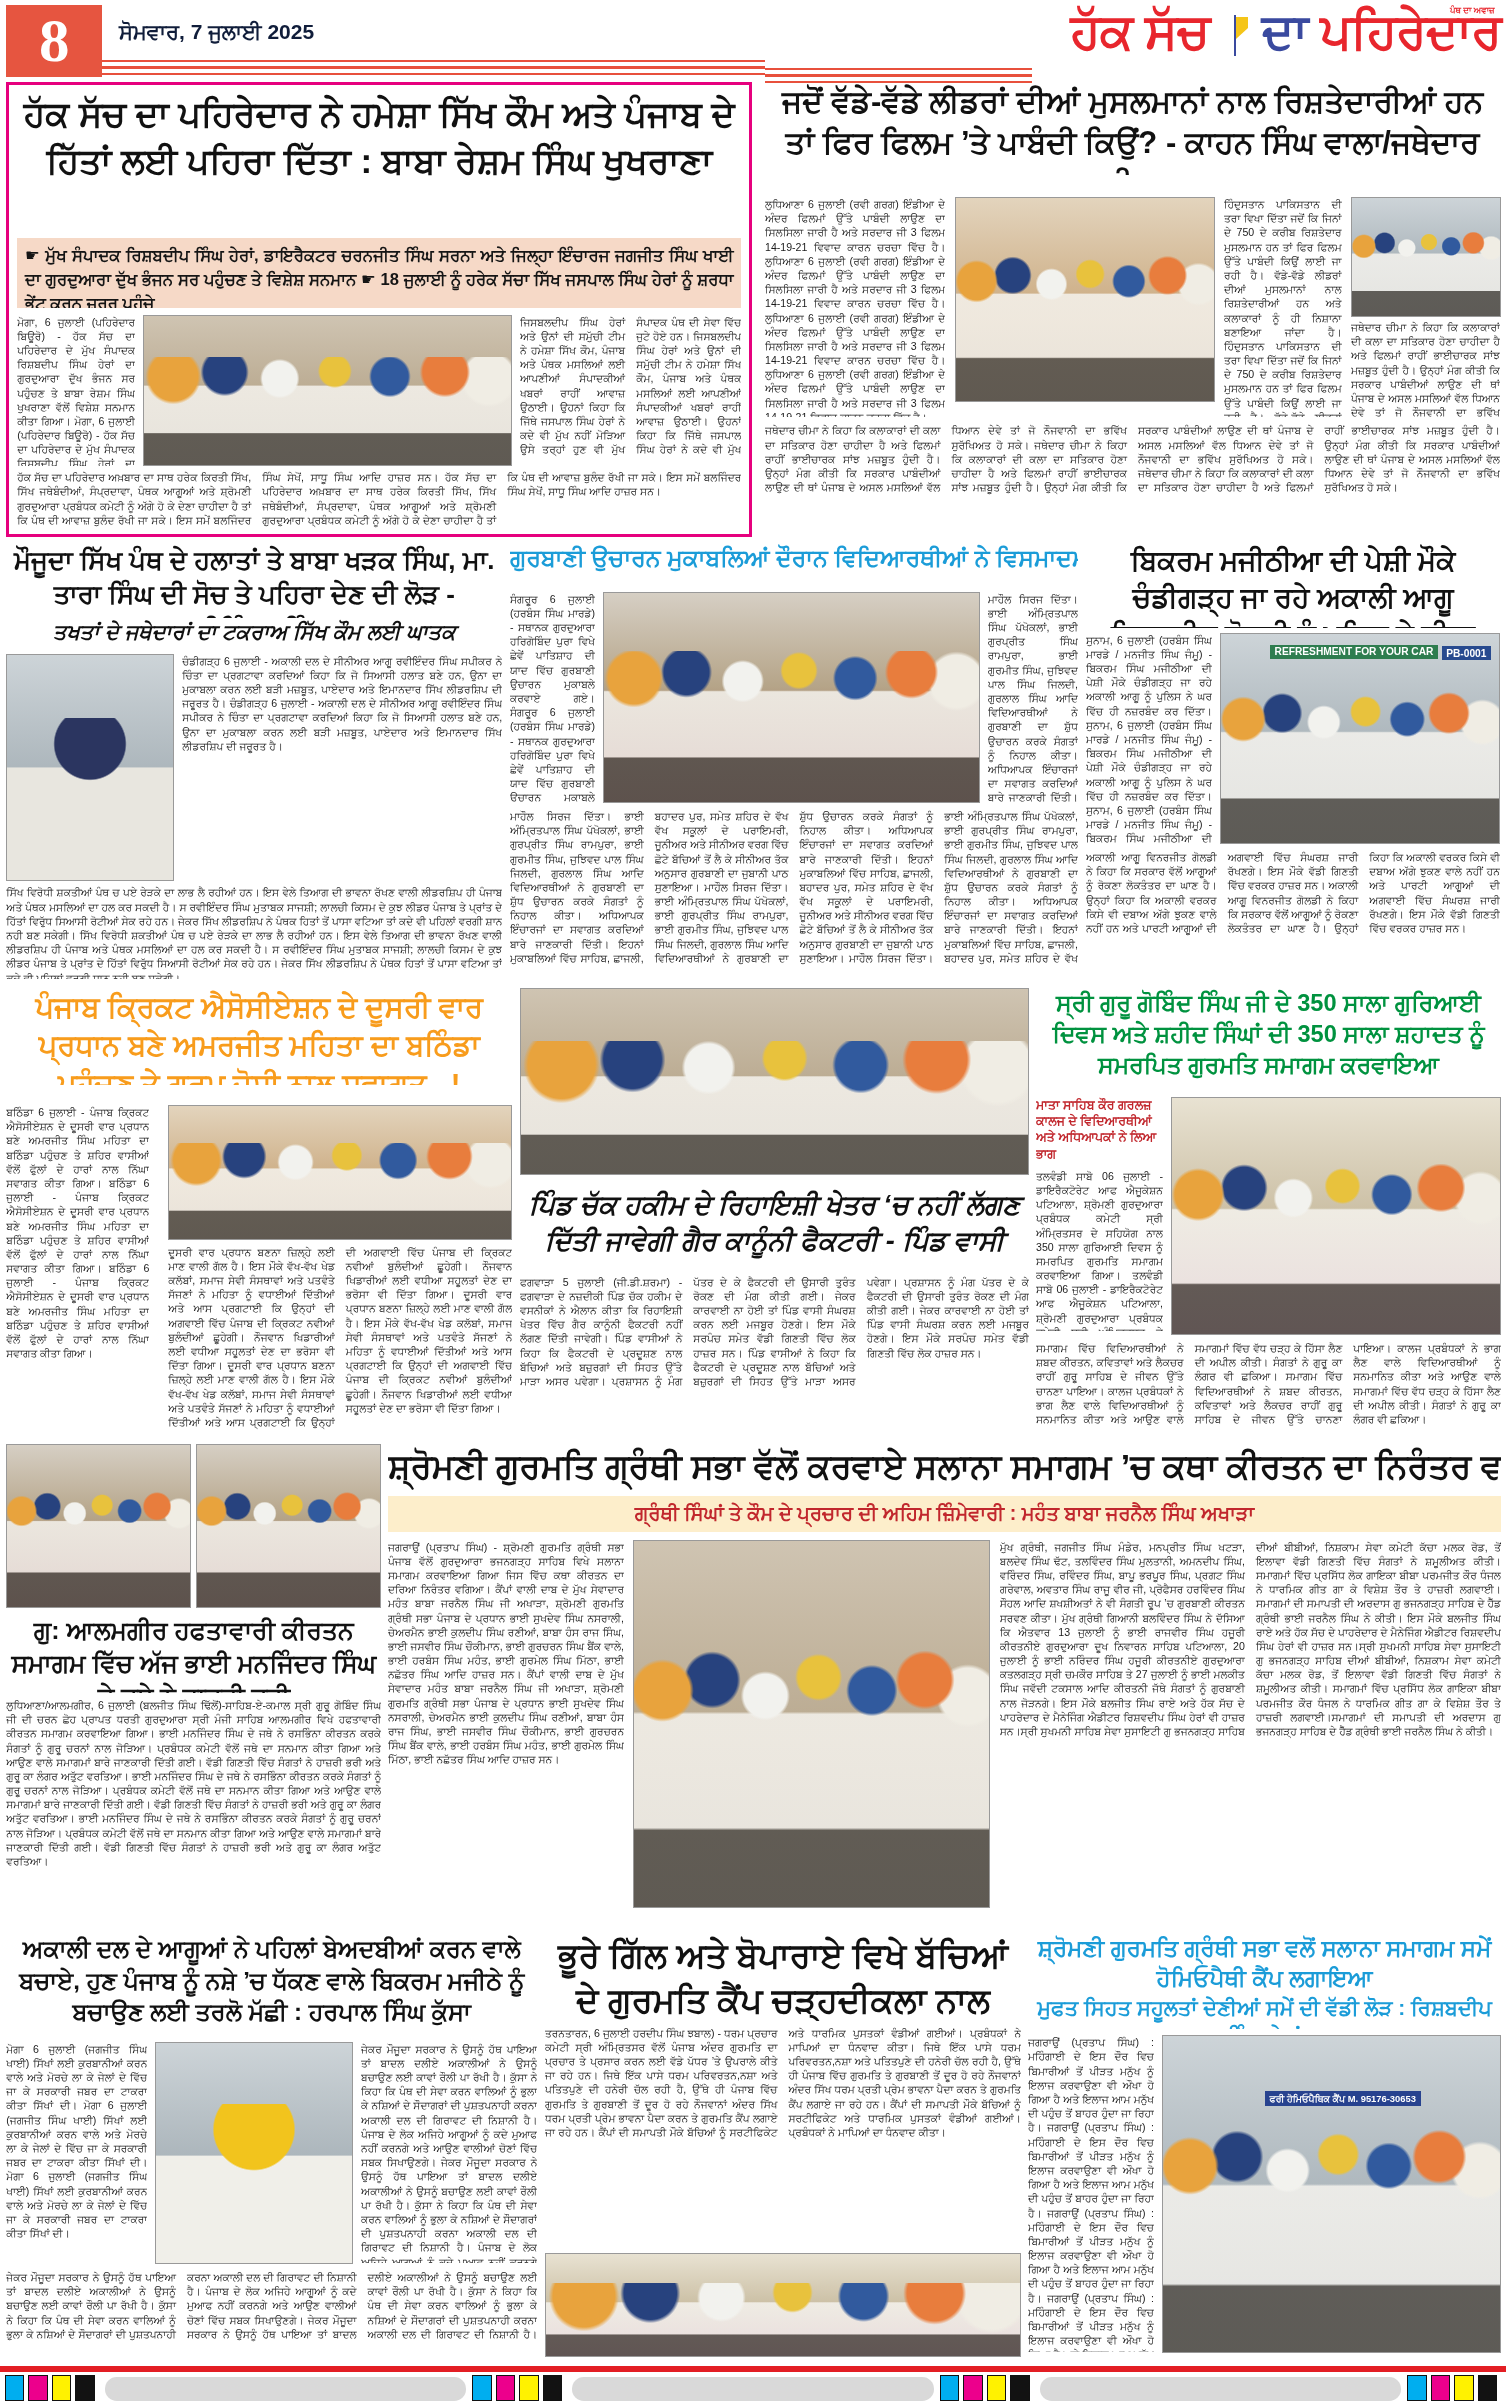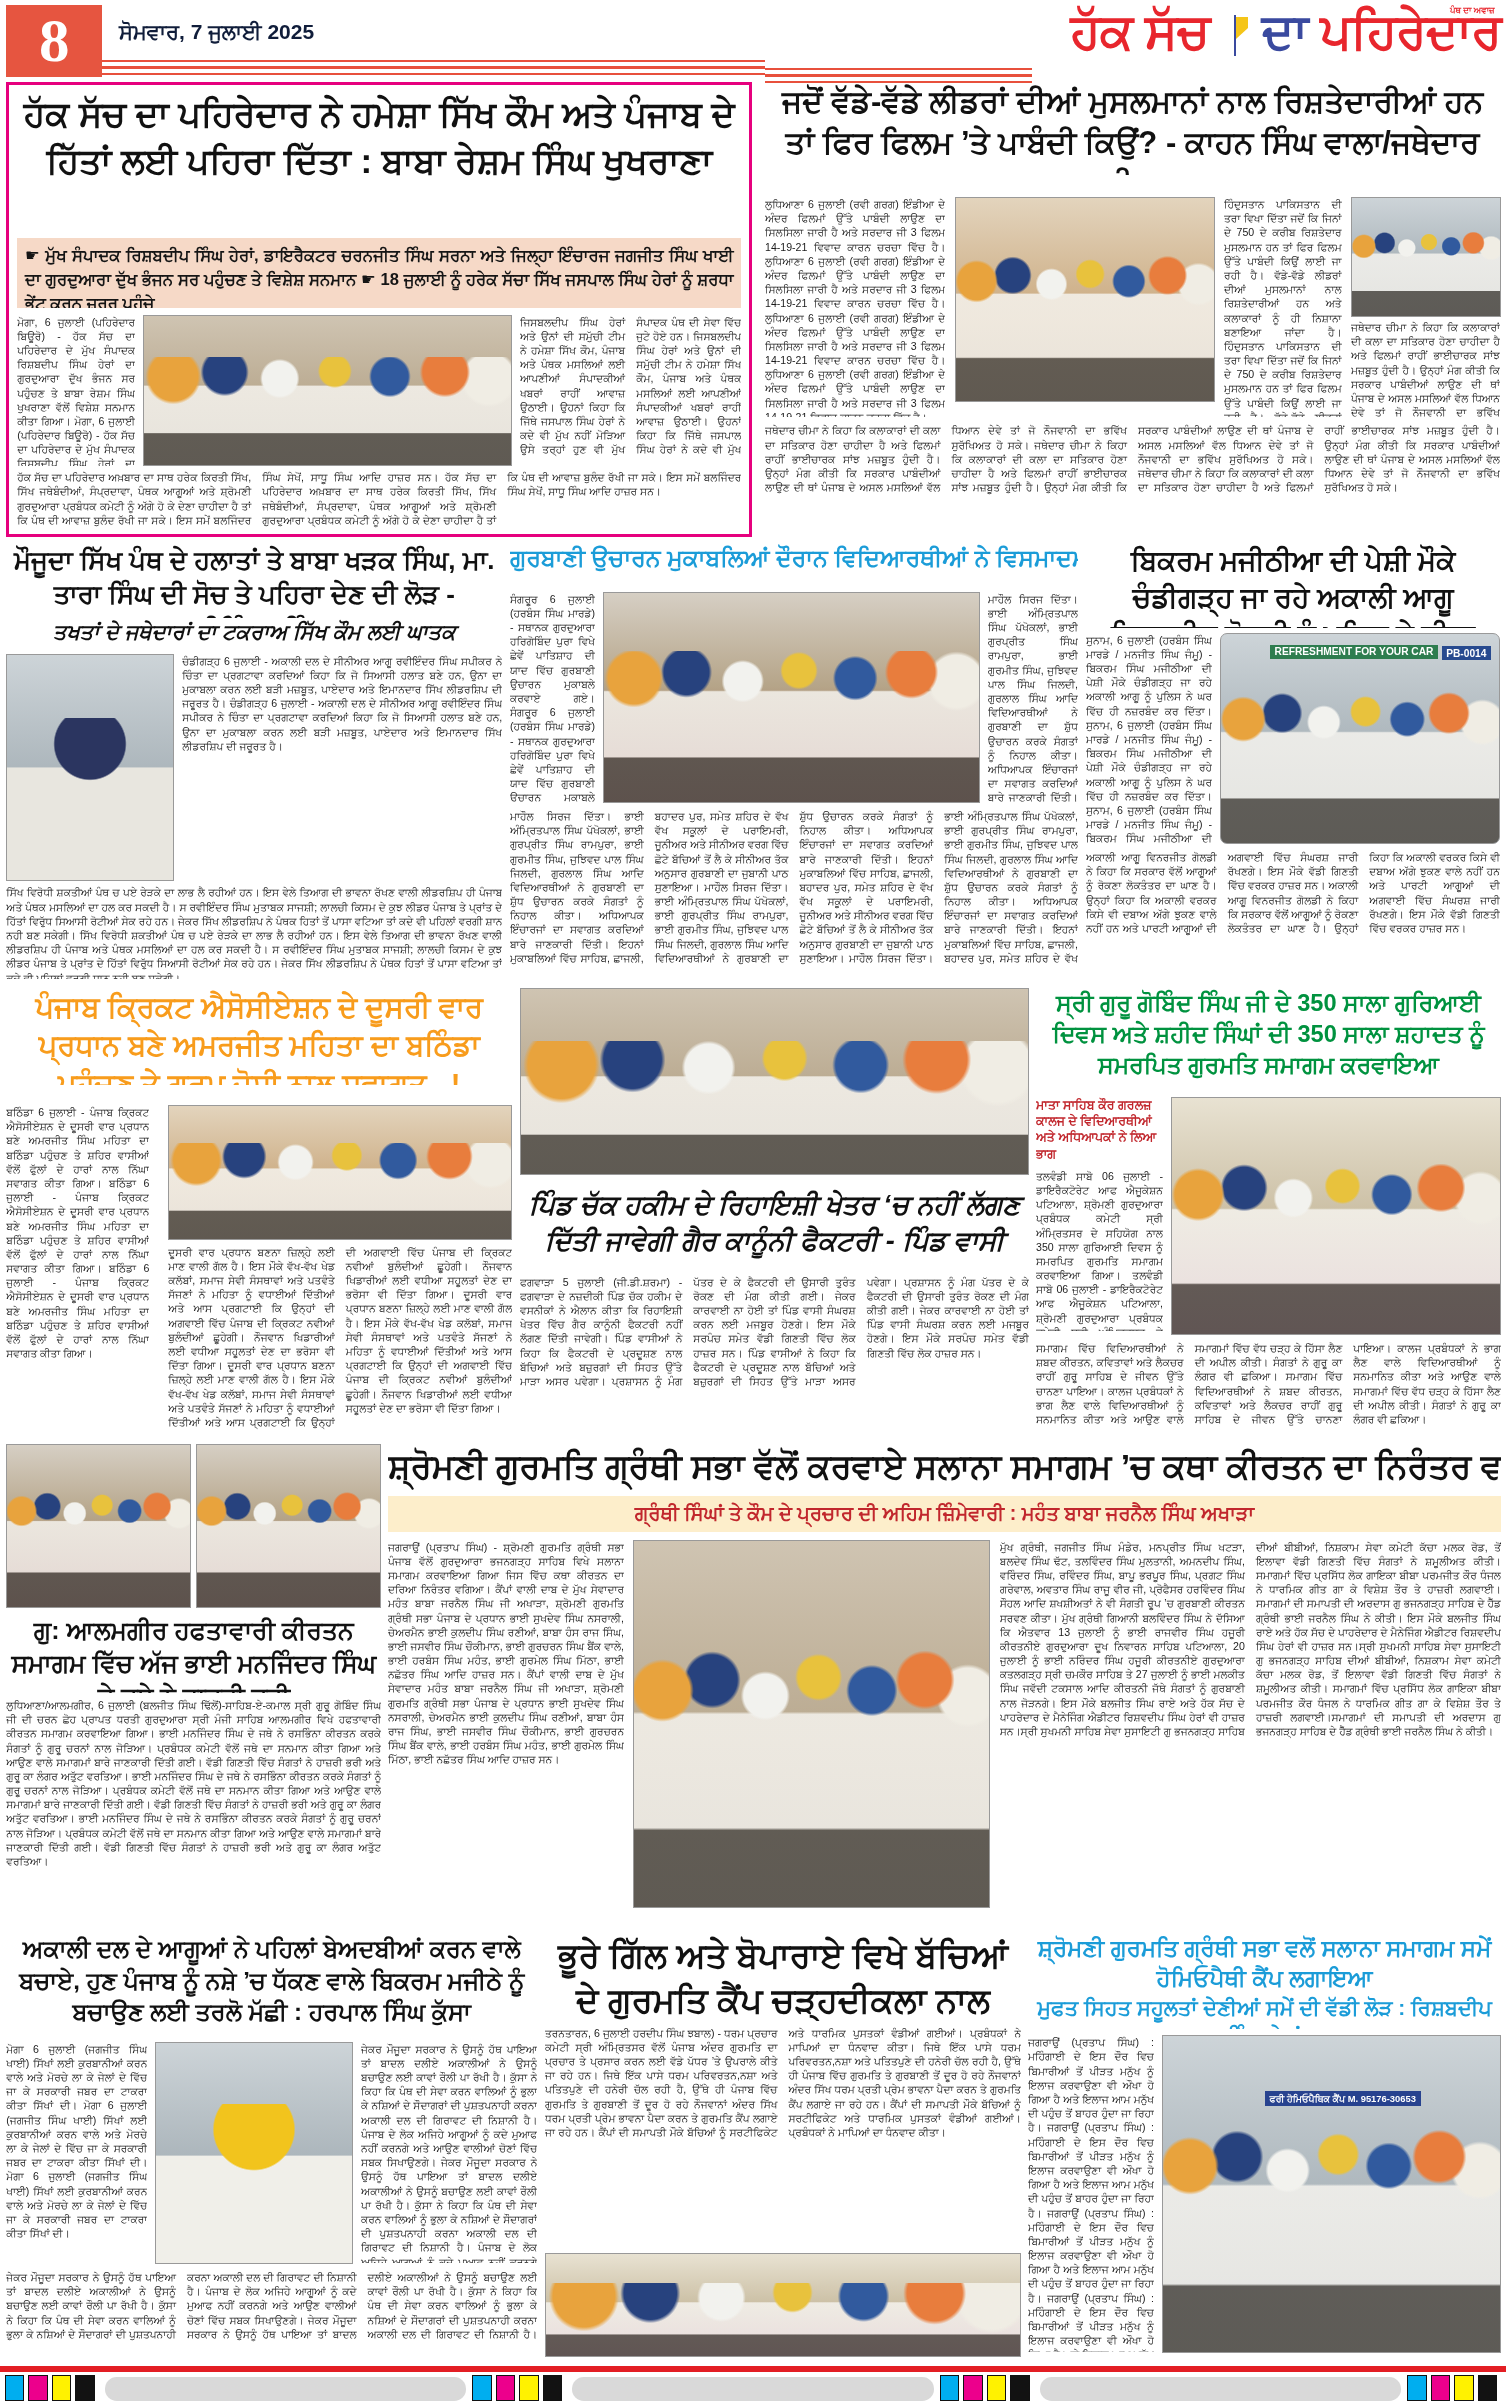--- a/index.html
+++ b/index.html
@@ -118,23 +118,23 @@
       </div>
       <div class="body-txt" style="flex:1;height:210px;">ਮਾਹੌਲ ਸਿਰਜ ਦਿੱਤਾ। ਭਾਈ ਅੰਮ੍ਰਿਤਪਾਲ ਸਿੰਘ ਪੱਖੋਕਲਾਂ, ਭਾਈ ਗੁਰਪ੍ਰੀਤ ਸਿੰਘ ਰਾਮਪੁਰਾ, ਭਾਈ ਗੁਰਮੀਤ ਸਿੰਘ, ਜੁਝਿਵਦ ਪਾਲ ਸਿੰਘ ਜਿਲਦੀ, ਗੁਰਲਾਲ ਸਿੰਘ ਆਦਿ ਵਿਦਿਆਰਥੀਆਂ ਨੇ ਗੁਰਬਾਣੀ ਦਾ ਸ਼ੁੱਧ ਉਚਾਰਨ ਕਰਕੇ ਸੰਗਤਾਂ ਨੂੰ ਨਿਹਾਲ ਕੀਤਾ। ਅਧਿਆਪਕ ਇੰਚਾਰਜਾਂ ਦਾ ਸਵਾਗਤ ਕਰਦਿਆਂ ਬਾਰੇ ਜਾਣਕਾਰੀ ਦਿੱਤੀ। ਇਹਨਾਂ ਮੁਕਾਬਲਿਆਂ ਵਿੱਚ ਸਾਹਿਬ, ਛਾਜਲੀ, ਬਹਾਦਰ ਪੁਰ, ਸਮੇਤ ਸ਼ਹਿਰ ਦੇ ਵੱਖ ਵੱਖ ਸਕੂਲਾਂ ਦੇ ਪਰਾਇਮਰੀ, ਜੂਨੀਅਰ ਅਤੇ ਸੀਨੀਅਰ ਵਰਗ ਵਿੱਚ ਛੋਟੇ ਬੱਚਿਆਂ ਤੋਂ ਲੈ ਕੇ ਸੀਨੀਅਰ ਤੱਕ ਅਨੁਸਾਰ ਗੁਰਬਾਣੀ ਦਾ ਜੁਬਾਨੀ ਪਾਠ ਸੁਣਾਇਆ।</div>
     </div>
     <div class="body-txt cols4" style="margin-top:6.3px;height:163px;">ਮਾਹੌਲ ਸਿਰਜ ਦਿੱਤਾ। ਭਾਈ ਅੰਮ੍ਰਿਤਪਾਲ ਸਿੰਘ ਪੱਖੋਕਲਾਂ, ਭਾਈ ਗੁਰਪ੍ਰੀਤ ਸਿੰਘ ਰਾਮਪੁਰਾ, ਭਾਈ ਗੁਰਮੀਤ ਸਿੰਘ, ਜੁਝਿਵਦ ਪਾਲ ਸਿੰਘ ਜਿਲਦੀ, ਗੁਰਲਾਲ ਸਿੰਘ ਆਦਿ ਵਿਦਿਆਰਥੀਆਂ ਨੇ ਗੁਰਬਾਣੀ ਦਾ ਸ਼ੁੱਧ ਉਚਾਰਨ ਕਰਕੇ ਸੰਗਤਾਂ ਨੂੰ ਨਿਹਾਲ ਕੀਤਾ। ਅਧਿਆਪਕ ਇੰਚਾਰਜਾਂ ਦਾ ਸਵਾਗਤ ਕਰਦਿਆਂ ਬਾਰੇ ਜਾਣਕਾਰੀ ਦਿੱਤੀ। ਇਹਨਾਂ ਮੁਕਾਬਲਿਆਂ ਵਿੱਚ ਸਾਹਿਬ, ਛਾਜਲੀ, ਬਹਾਦਰ ਪੁਰ, ਸਮੇਤ ਸ਼ਹਿਰ ਦੇ ਵੱਖ ਵੱਖ ਸਕੂਲਾਂ ਦੇ ਪਰਾਇਮਰੀ, ਜੂਨੀਅਰ ਅਤੇ ਸੀਨੀਅਰ ਵਰਗ ਵਿੱਚ ਛੋਟੇ ਬੱਚਿਆਂ ਤੋਂ ਲੈ ਕੇ ਸੀਨੀਅਰ ਤੱਕ ਅਨੁਸਾਰ ਗੁਰਬਾਣੀ ਦਾ ਜੁਬਾਨੀ ਪਾਠ ਸੁਣਾਇਆ। ਮਾਹੌਲ ਸਿਰਜ ਦਿੱਤਾ। ਭਾਈ ਅੰਮ੍ਰਿਤਪਾਲ ਸਿੰਘ ਪੱਖੋਕਲਾਂ, ਭਾਈ ਗੁਰਪ੍ਰੀਤ ਸਿੰਘ ਰਾਮਪੁਰਾ, ਭਾਈ ਗੁਰਮੀਤ ਸਿੰਘ, ਜੁਝਿਵਦ ਪਾਲ ਸਿੰਘ ਜਿਲਦੀ, ਗੁਰਲਾਲ ਸਿੰਘ ਆਦਿ ਵਿਦਿਆਰਥੀਆਂ ਨੇ ਗੁਰਬਾਣੀ ਦਾ ਸ਼ੁੱਧ ਉਚਾਰਨ ਕਰਕੇ ਸੰਗਤਾਂ ਨੂੰ ਨਿਹਾਲ ਕੀਤਾ। ਅਧਿਆਪਕ ਇੰਚਾਰਜਾਂ ਦਾ ਸਵਾਗਤ ਕਰਦਿਆਂ ਬਾਰੇ ਜਾਣਕਾਰੀ ਦਿੱਤੀ। ਇਹਨਾਂ ਮੁਕਾਬਲਿਆਂ ਵਿੱਚ ਸਾਹਿਬ, ਛਾਜਲੀ, ਬਹਾਦਰ ਪੁਰ, ਸਮੇਤ ਸ਼ਹਿਰ ਦੇ ਵੱਖ ਵੱਖ ਸਕੂਲਾਂ ਦੇ ਪਰਾਇਮਰੀ, ਜੂਨੀਅਰ ਅਤੇ ਸੀਨੀਅਰ ਵਰਗ ਵਿੱਚ ਛੋਟੇ ਬੱਚਿਆਂ ਤੋਂ ਲੈ ਕੇ ਸੀਨੀਅਰ ਤੱਕ ਅਨੁਸਾਰ ਗੁਰਬਾਣੀ ਦਾ ਜੁਬਾਨੀ ਪਾਠ ਸੁਣਾਇਆ। ਮਾਹੌਲ ਸਿਰਜ ਦਿੱਤਾ। ਭਾਈ ਅੰਮ੍ਰਿਤਪਾਲ ਸਿੰਘ ਪੱਖੋਕਲਾਂ, ਭਾਈ ਗੁਰਪ੍ਰੀਤ ਸਿੰਘ ਰਾਮਪੁਰਾ, ਭਾਈ ਗੁਰਮੀਤ ਸਿੰਘ, ਜੁਝਿਵਦ ਪਾਲ ਸਿੰਘ ਜਿਲਦੀ, ਗੁਰਲਾਲ ਸਿੰਘ ਆਦਿ ਵਿਦਿਆਰਥੀਆਂ ਨੇ ਗੁਰਬਾਣੀ ਦਾ ਸ਼ੁੱਧ ਉਚਾਰਨ ਕਰਕੇ ਸੰਗਤਾਂ ਨੂੰ ਨਿਹਾਲ ਕੀਤਾ। ਅਧਿਆਪਕ ਇੰਚਾਰਜਾਂ ਦਾ ਸਵਾਗਤ ਕਰਦਿਆਂ ਬਾਰੇ ਜਾਣਕਾਰੀ ਦਿੱਤੀ। ਇਹਨਾਂ ਮੁਕਾਬਲਿਆਂ ਵਿੱਚ ਸਾਹਿਬ, ਛਾਜਲੀ, ਬਹਾਦਰ ਪੁਰ, ਸਮੇਤ ਸ਼ਹਿਰ ਦੇ ਵੱਖ ਵੱਖ ਸਕੂਲਾਂ ਦੇ ਪਰਾਇਮਰੀ, ਜੂਨੀਅਰ ਅਤੇ ਸੀਨੀਅਰ ਵਰਗ ਵਿੱਚ ਛੋਟੇ ਬੱਚਿਆਂ ਤੋਂ ਲੈ ਕੇ ਸੀਨੀਅਰ ਤੱਕ ਅਨੁਸਾਰ ਗੁਰਬਾਣੀ ਦਾ ਜੁਬਾਨੀ ਪਾਠ ਸੁਣਾਇਆ।</div>
   </div>
 
   <div class="abs" style="left:1086px;top:543px;width:414px;height:436px;">
     <div class="hl" style="font-size:28px;height:85px;overflow:hidden;">ਬਿਕਰਮ ਮਜੀਠੀਆ ਦੀ ਪੇਸ਼ੀ ਮੌਕੇ ਚੰਡੀਗੜ੍ਹ ਜਾ ਰਹੇ ਅਕਾਲੀ ਆਗੂ ਵਿਨਰਜੀਤ ਗੋਲਡੀ ਨੂੰ ਪੁਲਿਸ ਨੇ ਕੀਤਾ ਨਜ਼ਰਬੰਦ</div>
     <div style="display:flex;gap:7.9px;margin-top:4.7px;">
       <div class="body-txt" style="width:126px;height:210px;">ਸੁਨਾਮ, 6 ਜੁਲਾਈ (ਹਰਬੰਸ ਸਿੰਘ ਮਾਰਡੇ / ਮਨਜੀਤ ਸਿੰਘ ਜੰਮੂ) - ਬਿਕਰਮ ਸਿੰਘ ਮਜੀਠੀਆ ਦੀ ਪੇਸ਼ੀ ਮੌਕੇ ਚੰਡੀਗੜ੍ਹ ਜਾ ਰਹੇ ਅਕਾਲੀ ਆਗੂ ਨੂੰ ਪੁਲਿਸ ਨੇ ਘਰ ਵਿੱਚ ਹੀ ਨਜ਼ਰਬੰਦ ਕਰ ਦਿੱਤਾ। ਸੁਨਾਮ, 6 ਜੁਲਾਈ (ਹਰਬੰਸ ਸਿੰਘ ਮਾਰਡੇ / ਮਨਜੀਤ ਸਿੰਘ ਜੰਮੂ) - ਬਿਕਰਮ ਸਿੰਘ ਮਜੀਠੀਆ ਦੀ ਪੇਸ਼ੀ ਮੌਕੇ ਚੰਡੀਗੜ੍ਹ ਜਾ ਰਹੇ ਅਕਾਲੀ ਆਗੂ ਨੂੰ ਪੁਲਿਸ ਨੇ ਘਰ ਵਿੱਚ ਹੀ ਨਜ਼ਰਬੰਦ ਕਰ ਦਿੱਤਾ। ਸੁਨਾਮ, 6 ਜੁਲਾਈ (ਹਰਬੰਸ ਸਿੰਘ ਮਾਰਡੇ / ਮਨਜੀਤ ਸਿੰਘ ਜੰਮੂ) - ਬਿਕਰਮ ਸਿੰਘ ਮਜੀਠੀਆ ਦੀ ਪੇਸ਼ੀ ਮੌਕੇ ਚੰਡੀਗੜ੍ਹ ਜਾ ਰਹੇ ਅਕਾਲੀ ਆਗੂ ਨੂੰ ਪੁਲਿਸ ਨੇ ਘਰ ਵਿੱਚ ਹੀ ਨਜ਼ਰਬੰਦ ਕਰ ਦਿੱਤਾ।</div>
-      <div class="photo cool" style="flex:1;height:209px;border-radius:7px;">
+      <div class="photo cool" style="flex:1;height:209px;">
         <span class="sign" style="left:49px;top:11px;background:#2e7d4f;">REFRESHMENT FOR YOUR CAR</span>
-        <span class="sign" style="right:7.9px;top:12.6px;background:#274a8f;">PB-0014</span>
+        <span class="sign" style="right:7.9px;top:12.6px;background:#274a8f;">PB-0001</span>
         <div class="people"></div>
       </div>
     </div>
     <div class="body-txt cols3" style="margin-top:6.3px;height:127px;">ਅਕਾਲੀ ਆਗੂ ਵਿਨਰਜੀਤ ਗੋਲਡੀ ਨੇ ਕਿਹਾ ਕਿ ਸਰਕਾਰ ਵੱਲੋਂ ਆਗੂਆਂ ਨੂੰ ਰੋਕਣਾ ਲੋਕਤੰਤਰ ਦਾ ਘਾਣ ਹੈ। ਉਨ੍ਹਾਂ ਕਿਹਾ ਕਿ ਅਕਾਲੀ ਵਰਕਰ ਕਿਸੇ ਵੀ ਦਬਾਅ ਅੱਗੇ ਝੁਕਣ ਵਾਲੇ ਨਹੀਂ ਹਨ ਅਤੇ ਪਾਰਟੀ ਆਗੂਆਂ ਦੀ ਅਗਵਾਈ ਵਿੱਚ ਸੰਘਰਸ਼ ਜਾਰੀ ਰੱਖਣਗੇ। ਇਸ ਮੌਕੇ ਵੱਡੀ ਗਿਣਤੀ ਵਿੱਚ ਵਰਕਰ ਹਾਜ਼ਰ ਸਨ। ਅਕਾਲੀ ਆਗੂ ਵਿਨਰਜੀਤ ਗੋਲਡੀ ਨੇ ਕਿਹਾ ਕਿ ਸਰਕਾਰ ਵੱਲੋਂ ਆਗੂਆਂ ਨੂੰ ਰੋਕਣਾ ਲੋਕਤੰਤਰ ਦਾ ਘਾਣ ਹੈ। ਉਨ੍ਹਾਂ ਕਿਹਾ ਕਿ ਅਕਾਲੀ ਵਰਕਰ ਕਿਸੇ ਵੀ ਦਬਾਅ ਅੱਗੇ ਝੁਕਣ ਵਾਲੇ ਨਹੀਂ ਹਨ ਅਤੇ ਪਾਰਟੀ ਆਗੂਆਂ ਦੀ ਅਗਵਾਈ ਵਿੱਚ ਸੰਘਰਸ਼ ਜਾਰੀ ਰੱਖਣਗੇ। ਇਸ ਮੌਕੇ ਵੱਡੀ ਗਿਣਤੀ ਵਿੱਚ ਵਰਕਰ ਹਾਜ਼ਰ ਸਨ।</div>
   </div>
 
   <div class="abs" style="left:6.3px;top:988px;width:506px;height:449px;">
     <div class="hl" style="font-size:29px;color:#f89c1c;height:97px;overflow:hidden;">ਪੰਜਾਬ ਕ੍ਰਿਕਟ ਐਸੋਸੀਏਸ਼ਨ ਦੇ ਦੂਸਰੀ ਵਾਰ ਪ੍ਰਧਾਨ ਬਣੇ ਅਮਰਜੀਤ ਮਹਿਤਾ ਦਾ ਬਠਿੰਡਾ ਪਹੁੰਚਣ ਤੇ ਗਰਮ ਜੋਸ਼ੀ ਨਾਲ ਸਵਾਗਤ...!</div>
     <div style="display:flex;gap:19px;margin-top:20px;">
       <div class="body-txt" style="width:143px;height:339px;">ਬਠਿੰਡਾ 6 ਜੁਲਾਈ - ਪੰਜਾਬ ਕ੍ਰਿਕਟ ਐਸੋਸੀਏਸ਼ਨ ਦੇ ਦੂਸਰੀ ਵਾਰ ਪ੍ਰਧਾਨ ਬਣੇ ਅਮਰਜੀਤ ਸਿੰਘ ਮਹਿਤਾ ਦਾ ਬਠਿੰਡਾ ਪਹੁੰਚਣ ਤੇ ਸ਼ਹਿਰ ਵਾਸੀਆਂ ਵੱਲੋਂ ਫੁੱਲਾਂ ਦੇ ਹਾਰਾਂ ਨਾਲ ਨਿੱਘਾ ਸਵਾਗਤ ਕੀਤਾ ਗਿਆ। ਬਠਿੰਡਾ 6 ਜੁਲਾਈ - ਪੰਜਾਬ ਕ੍ਰਿਕਟ ਐਸੋਸੀਏਸ਼ਨ ਦੇ ਦੂਸਰੀ ਵਾਰ ਪ੍ਰਧਾਨ ਬਣੇ ਅਮਰਜੀਤ ਸਿੰਘ ਮਹਿਤਾ ਦਾ ਬਠਿੰਡਾ ਪਹੁੰਚਣ ਤੇ ਸ਼ਹਿਰ ਵਾਸੀਆਂ ਵੱਲੋਂ ਫੁੱਲਾਂ ਦੇ ਹਾਰਾਂ ਨਾਲ ਨਿੱਘਾ ਸਵਾਗਤ ਕੀਤਾ ਗਿਆ। ਬਠਿੰਡਾ 6 ਜੁਲਾਈ - ਪੰਜਾਬ ਕ੍ਰਿਕਟ ਐਸੋਸੀਏਸ਼ਨ ਦੇ ਦੂਸਰੀ ਵਾਰ ਪ੍ਰਧਾਨ ਬਣੇ ਅਮਰਜੀਤ ਸਿੰਘ ਮਹਿਤਾ ਦਾ ਬਠਿੰਡਾ ਪਹੁੰਚਣ ਤੇ ਸ਼ਹਿਰ ਵਾਸੀਆਂ ਵੱਲੋਂ ਫੁੱਲਾਂ ਦੇ ਹਾਰਾਂ ਨਾਲ ਨਿੱਘਾ ਸਵਾਗਤ ਕੀਤਾ ਗਿਆ।</div>

